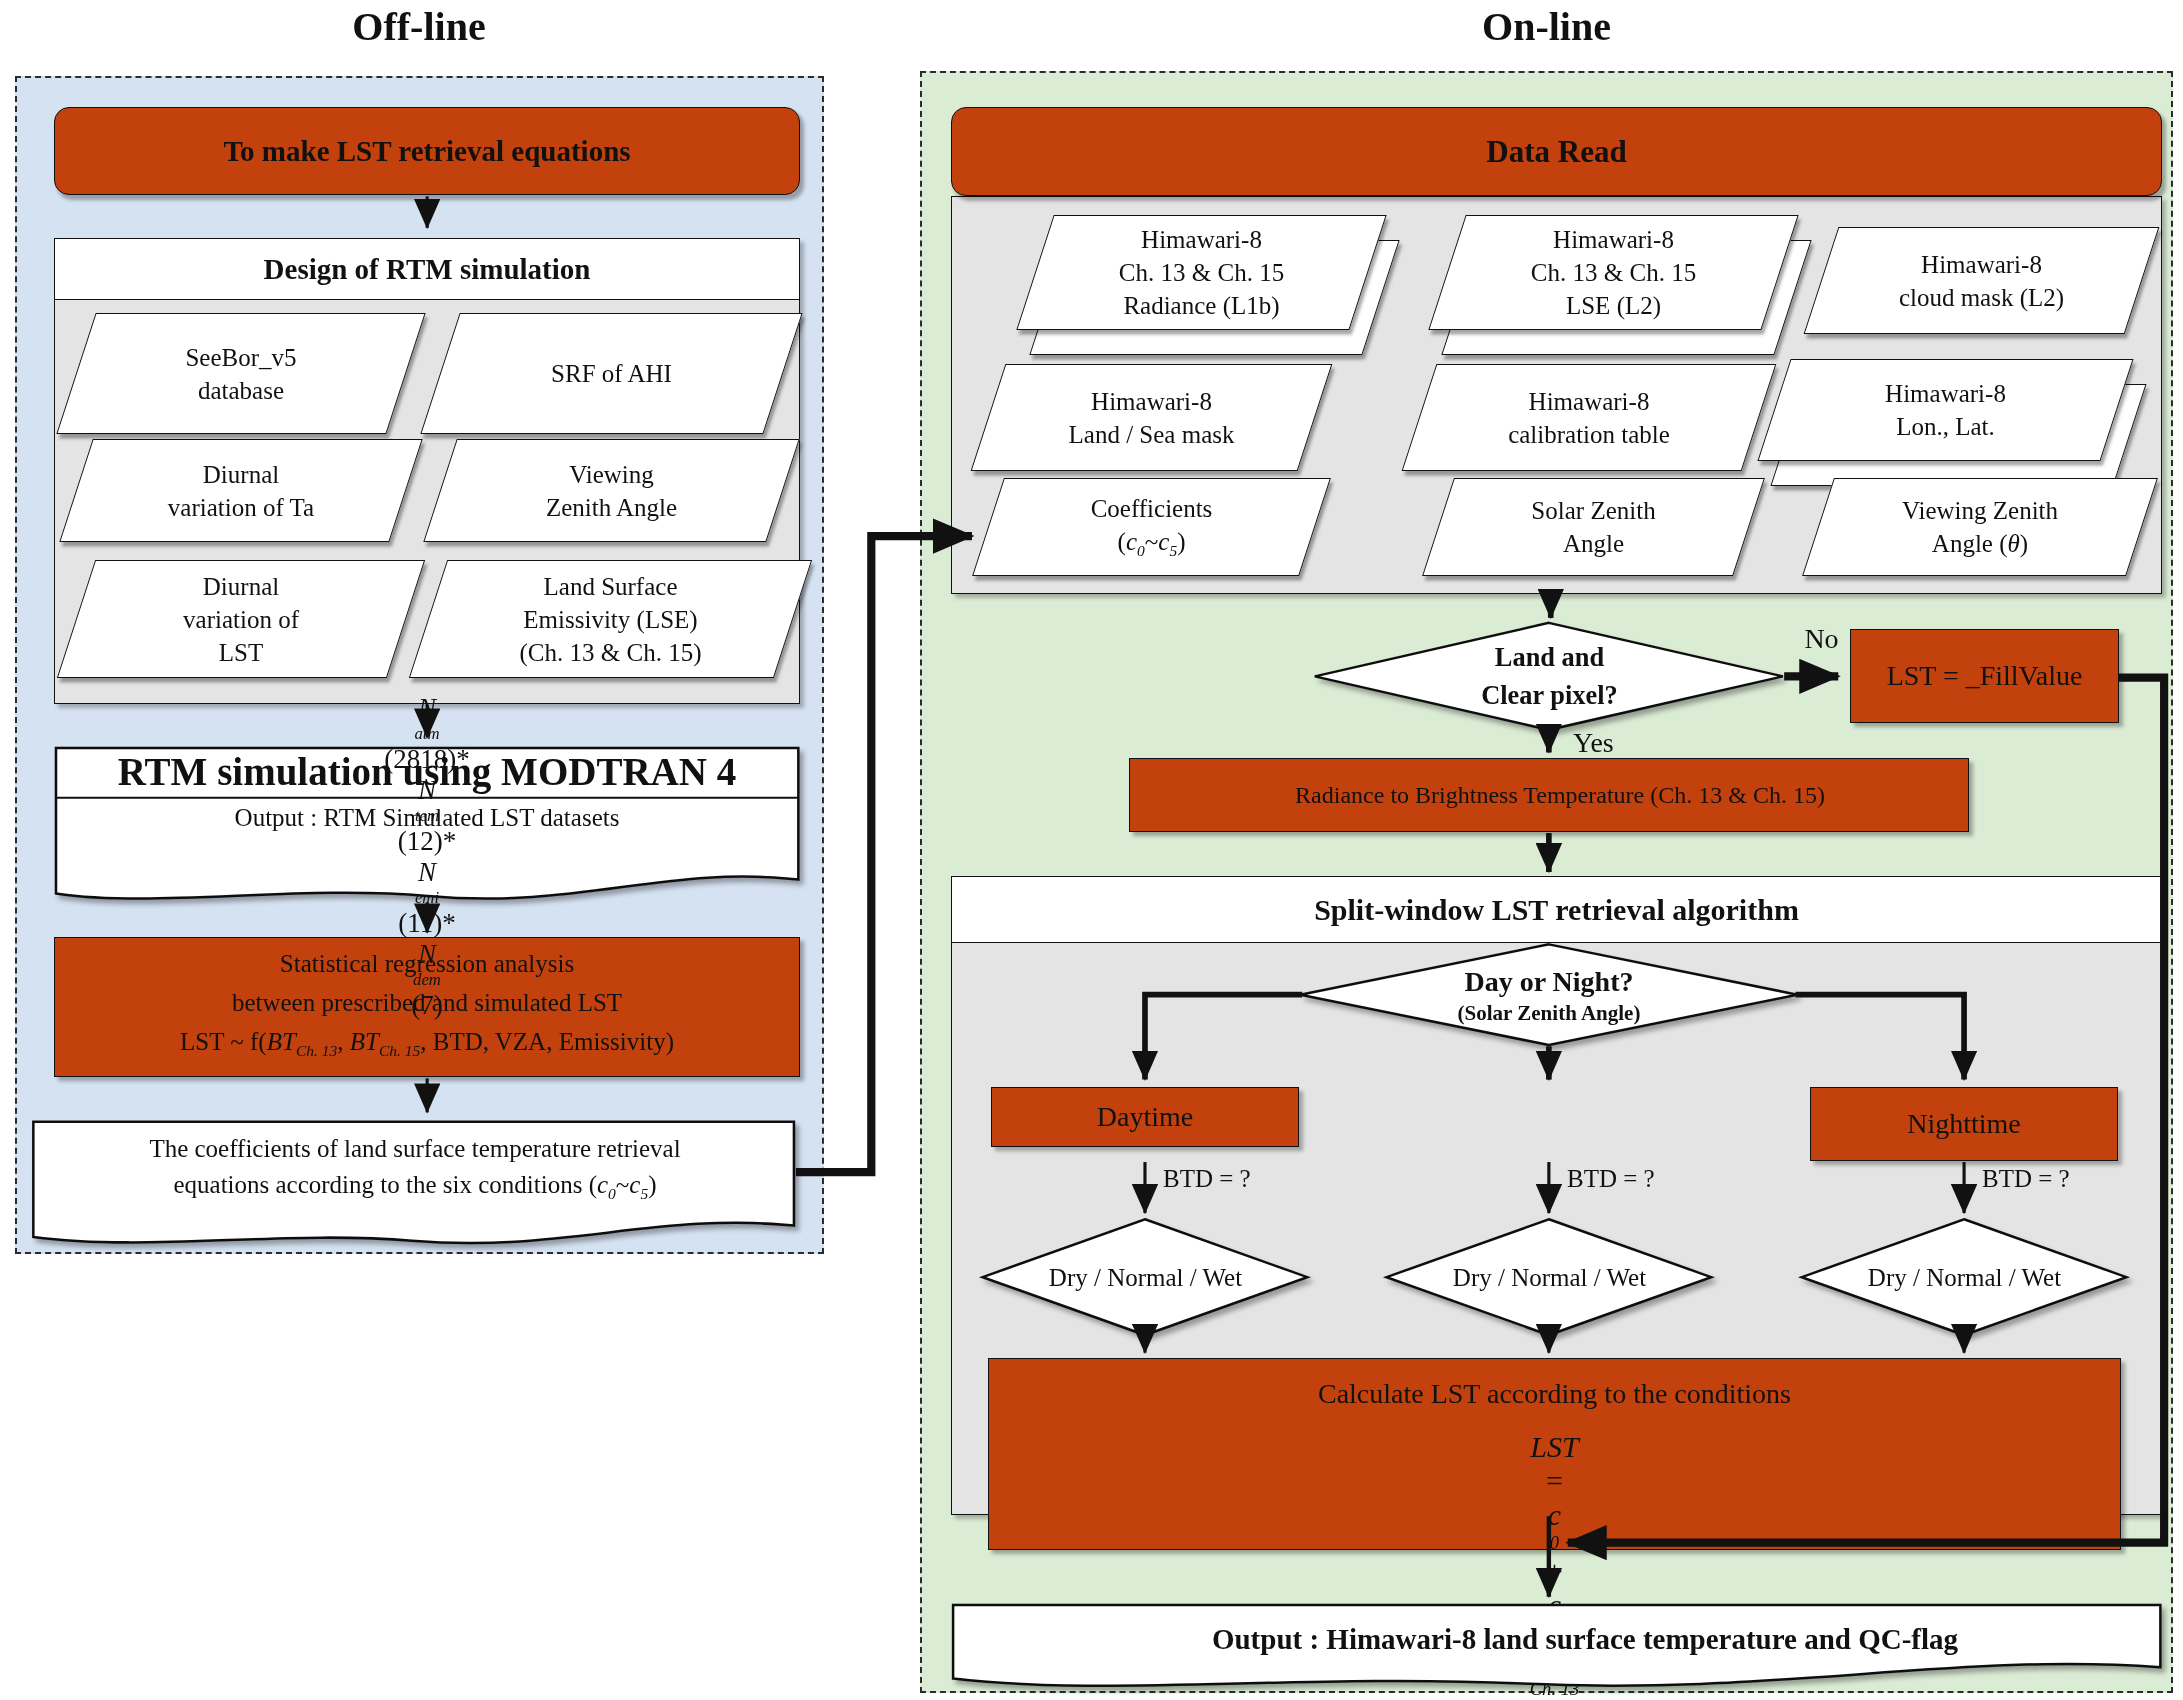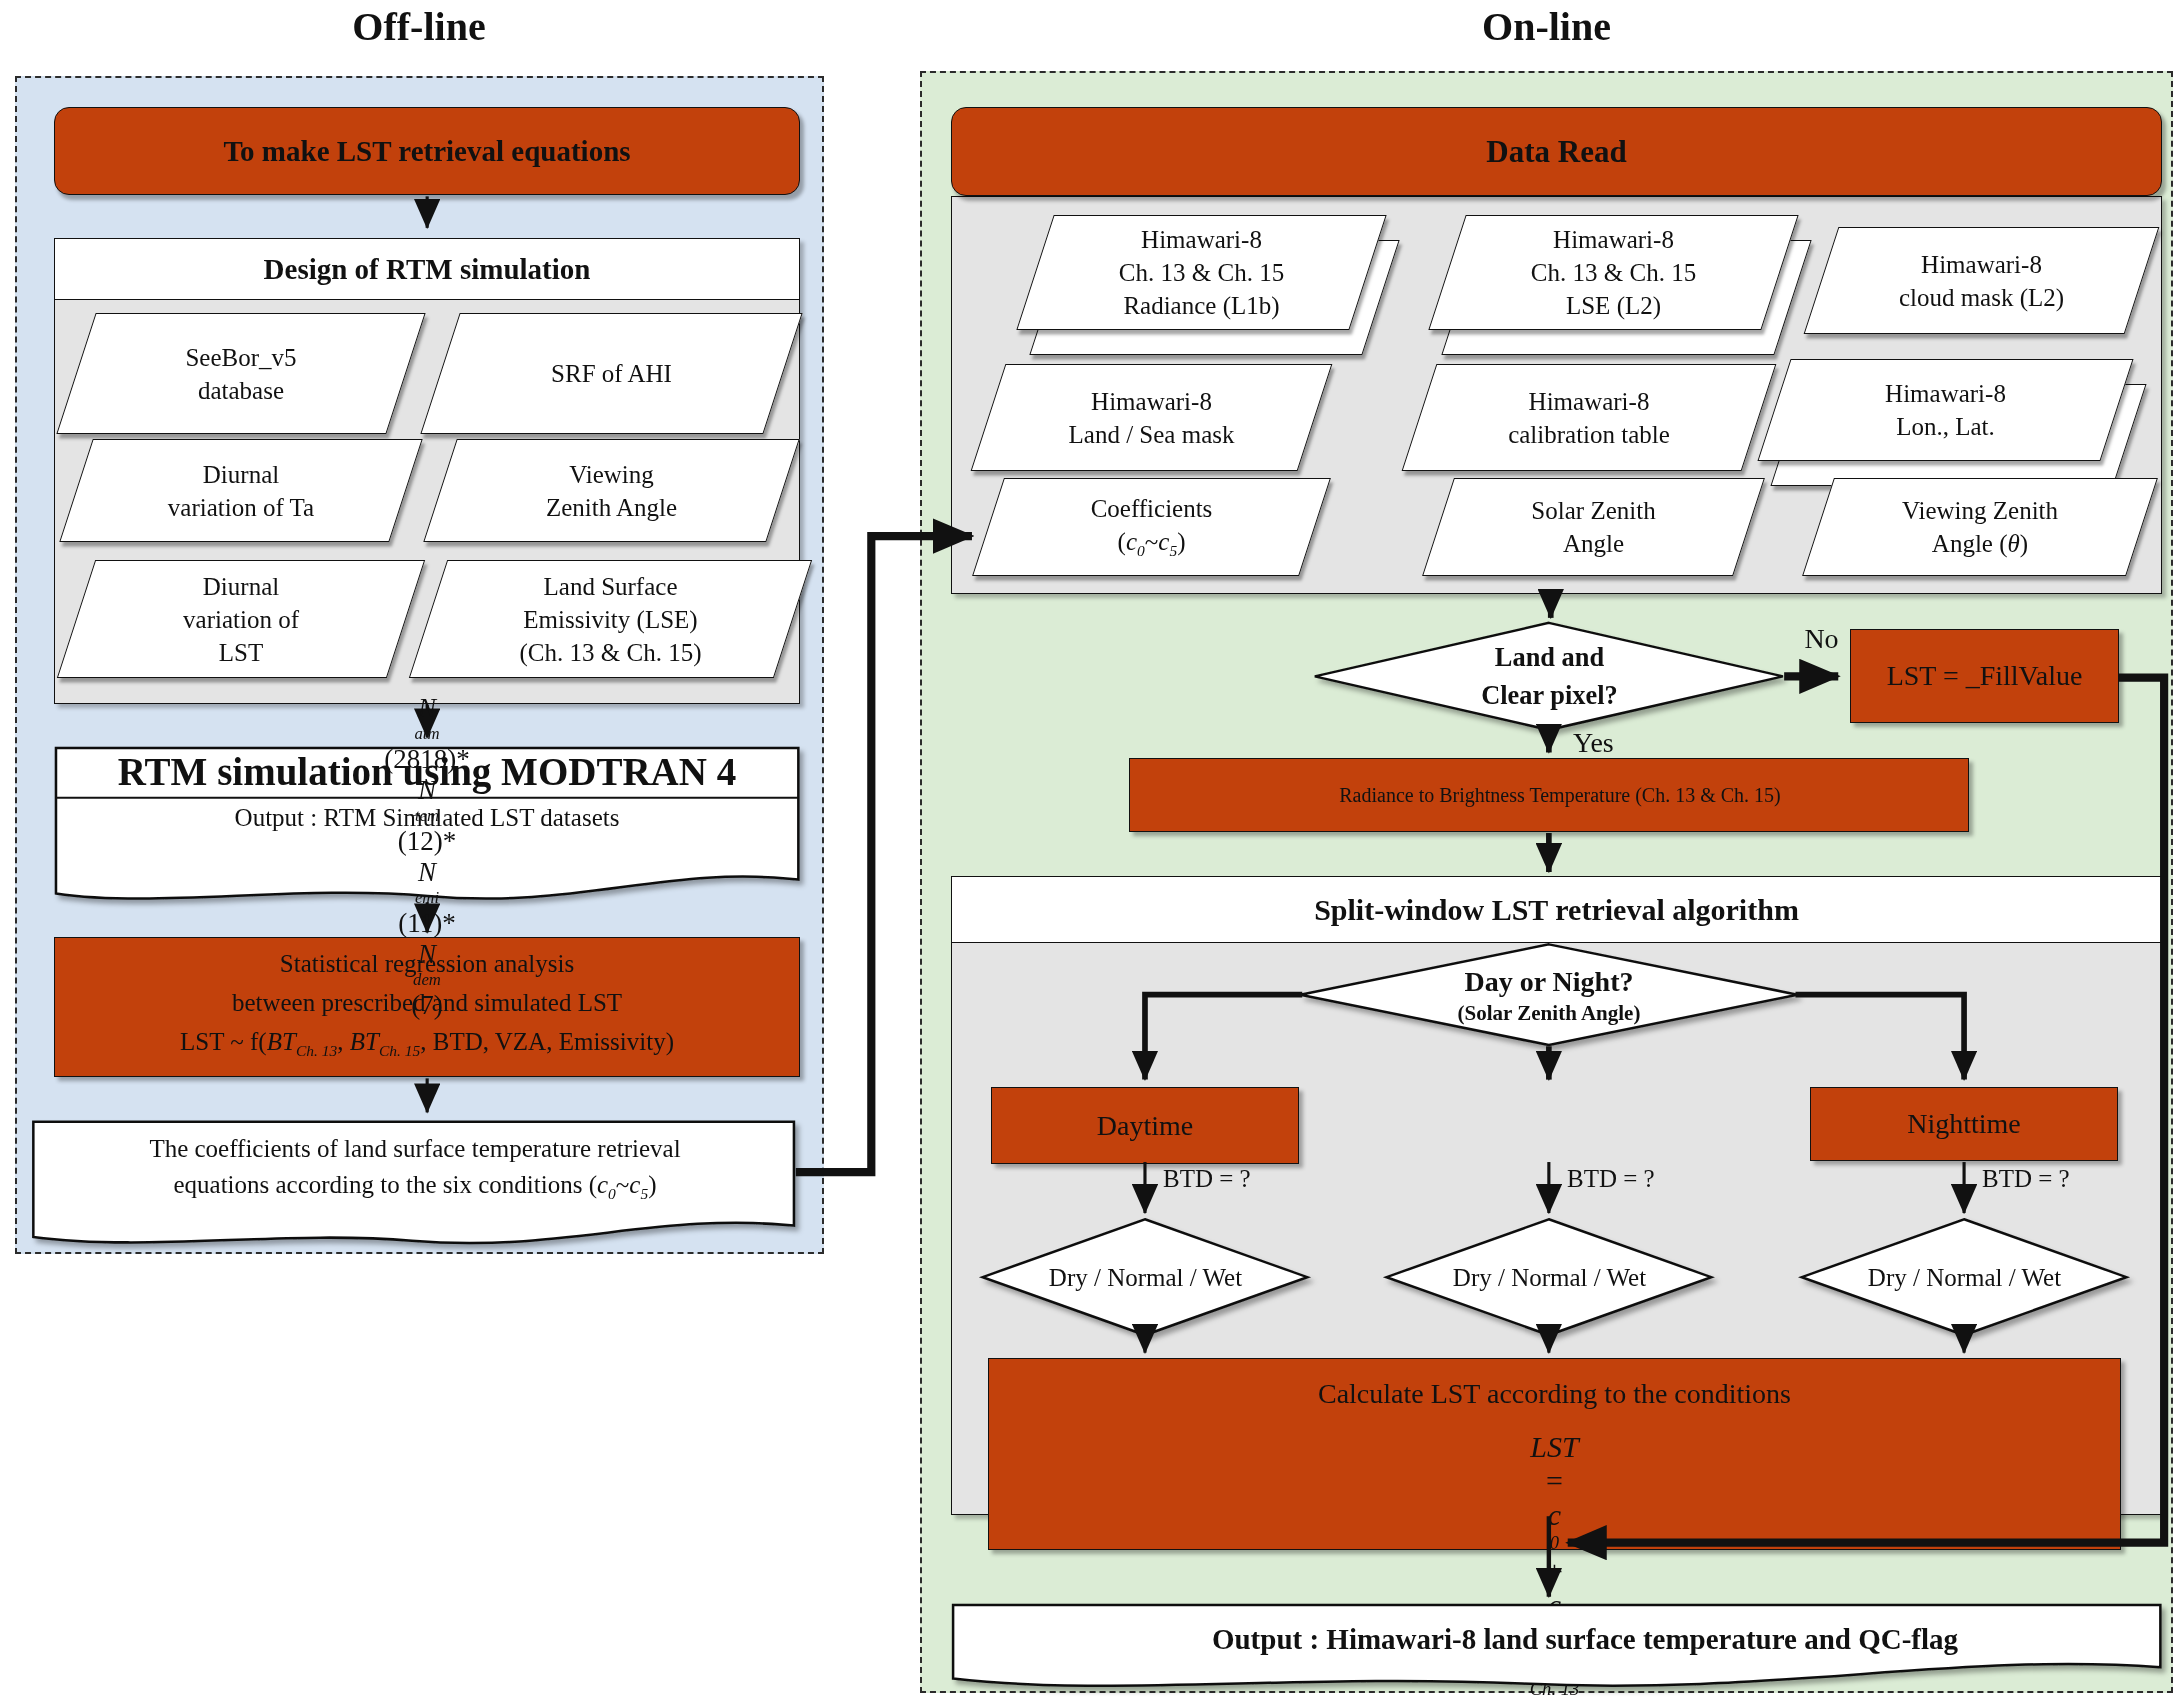--- a/index.html
+++ b/index.html
@@ -162,32 +162,32 @@
 
   <div class="abs flexc b z6" style="left:1378px;top:632px;width:343px;height:88px;font-size:26.4px;line-height:38px;">
     <div>Land and</div>
     <div>Clear pixel?</div>
   </div>
   <div class="abs lbl flexc z6" style="left:1787px;top:620px;width:69px;height:38px;">No</div>
   <div class="abs lbl z6" style="left:1573px;top:727px;">Yes</div>
 
   <div class="abs whitebox flexc" style="left:1850px;top:629px;width:269px;height:94px;font-size:28px;z-index:2;">LST = _FillValue</div>
 
-  <div class="abs whitebox flexc" style="left:1129px;top:758px;width:840px;height:74px;font-size:20px;z-index:2;padding-left:22px;">Radiance to Brightness Temperature (Ch. 13 &amp; Ch. 15)</div>
+  <div class="abs whitebox flexc" style="left:1129px;top:758px;width:840px;height:74px;font-size:24px;z-index:2;padding-left:22px;">Radiance to Brightness Temperature (Ch. 13 &amp; Ch. 15)</div>
 
   <div class="abs graybox" style="left:951px;top:876px;width:1211px;height:639px;z-index:2;">
     <div class="hdr flexc b" style="width:100%;height:66px;font-size:30px;">Split-window LST retrieval algorithm</div>
   </div>
 
   <div class="abs flexc b z6" style="left:1321px;top:959px;width:456px;height:74px;">
     <div style="font-size:28px;">Day or Night?</div>
     <div style="font-size:21px;margin-top:2.5px;">(Solar Zenith Angle)</div>
   </div>
 
-  <div class="abs whitebox flexc" style="left:991px;top:1087px;width:308px;height:77px;font-size:28px;z-index:2;font-family:Liberation Serif, serif;">Daytime</div>
+  <div class="abs whitebox flexc" style="left:991px;top:1087px;width:308px;height:60px;font-size:28px;z-index:2;font-family:Liberation Serif, serif;">Daytime</div>
   <div class="abs whitebox flexc" style="left:1810px;top:1087px;width:308px;height:74px;font-size:28px;z-index:2;">Nighttime</div>
 
   <div class="abs z6" style="left:1163px;top:1165px;font-size:25px;">BTD = ?</div>
   <div class="abs z6" style="left:1567px;top:1165px;font-size:25px;">BTD = ?</div>
   <div class="abs z6" style="left:1982px;top:1165px;font-size:25px;">BTD = ?</div>
 
   <div class="abs flexc z6" style="left:988px;top:1260px;width:315px;height:35px;font-size:25px;">Dry / Normal / Wet</div>
   <div class="abs flexc z6" style="left:1392px;top:1260px;width:315px;height:35px;font-size:25px;">Dry / Normal / Wet</div>
   <div class="abs flexc z6" style="left:1807px;top:1260px;width:315px;height:35px;font-size:25px;">Dry / Normal / Wet</div>
 

